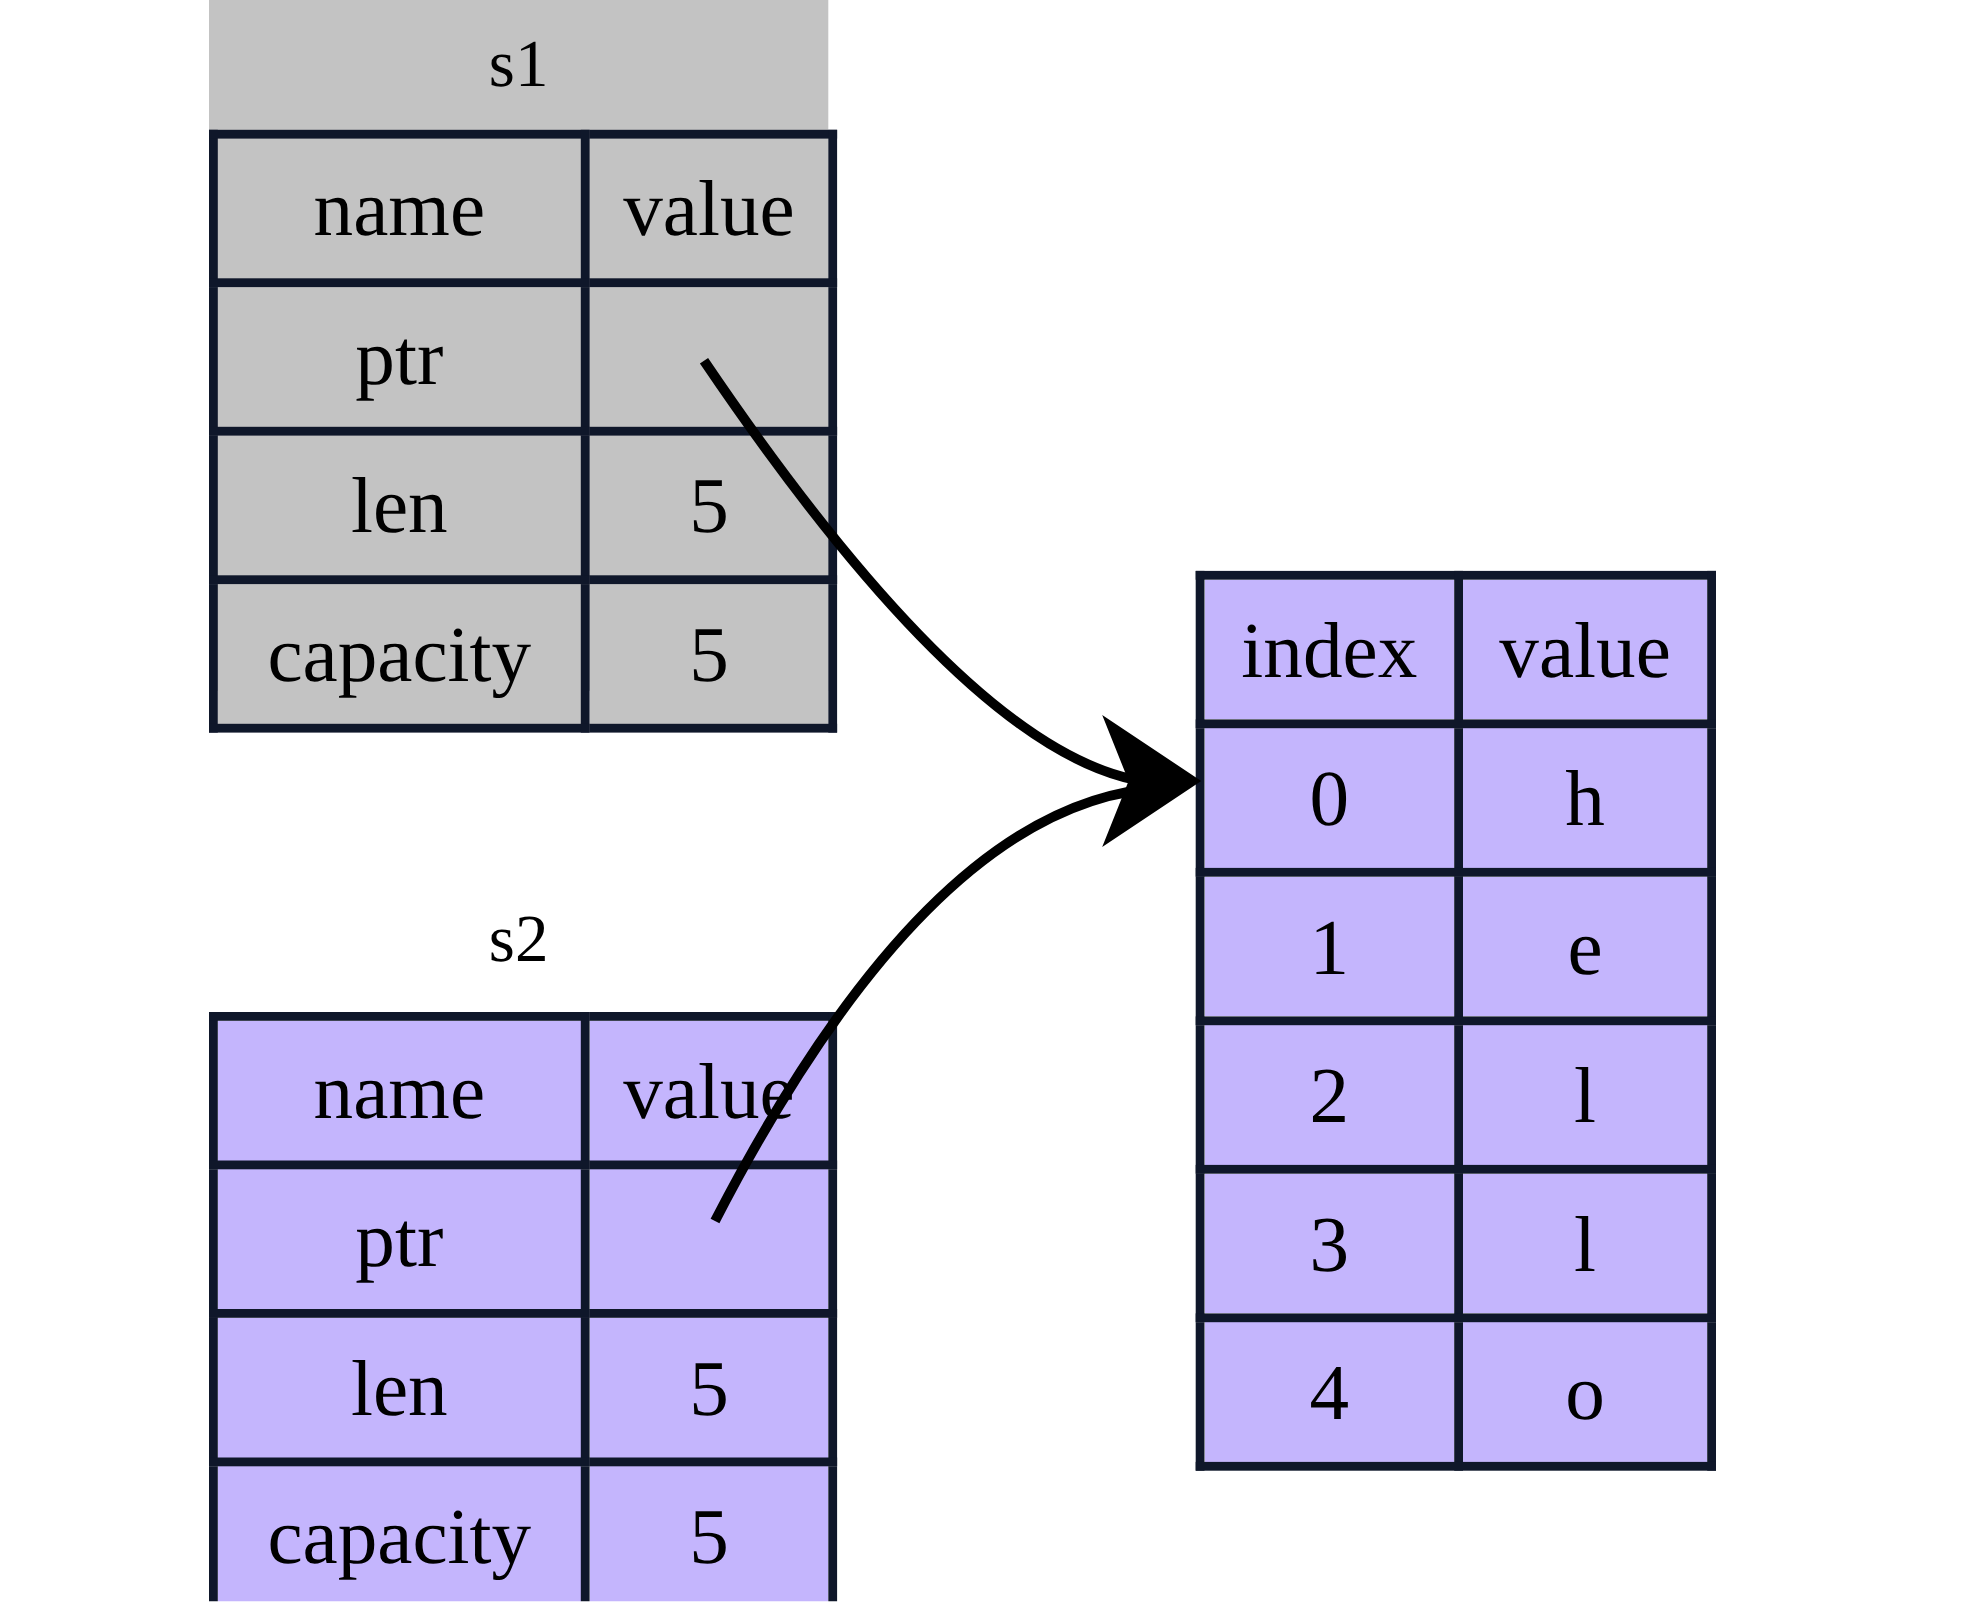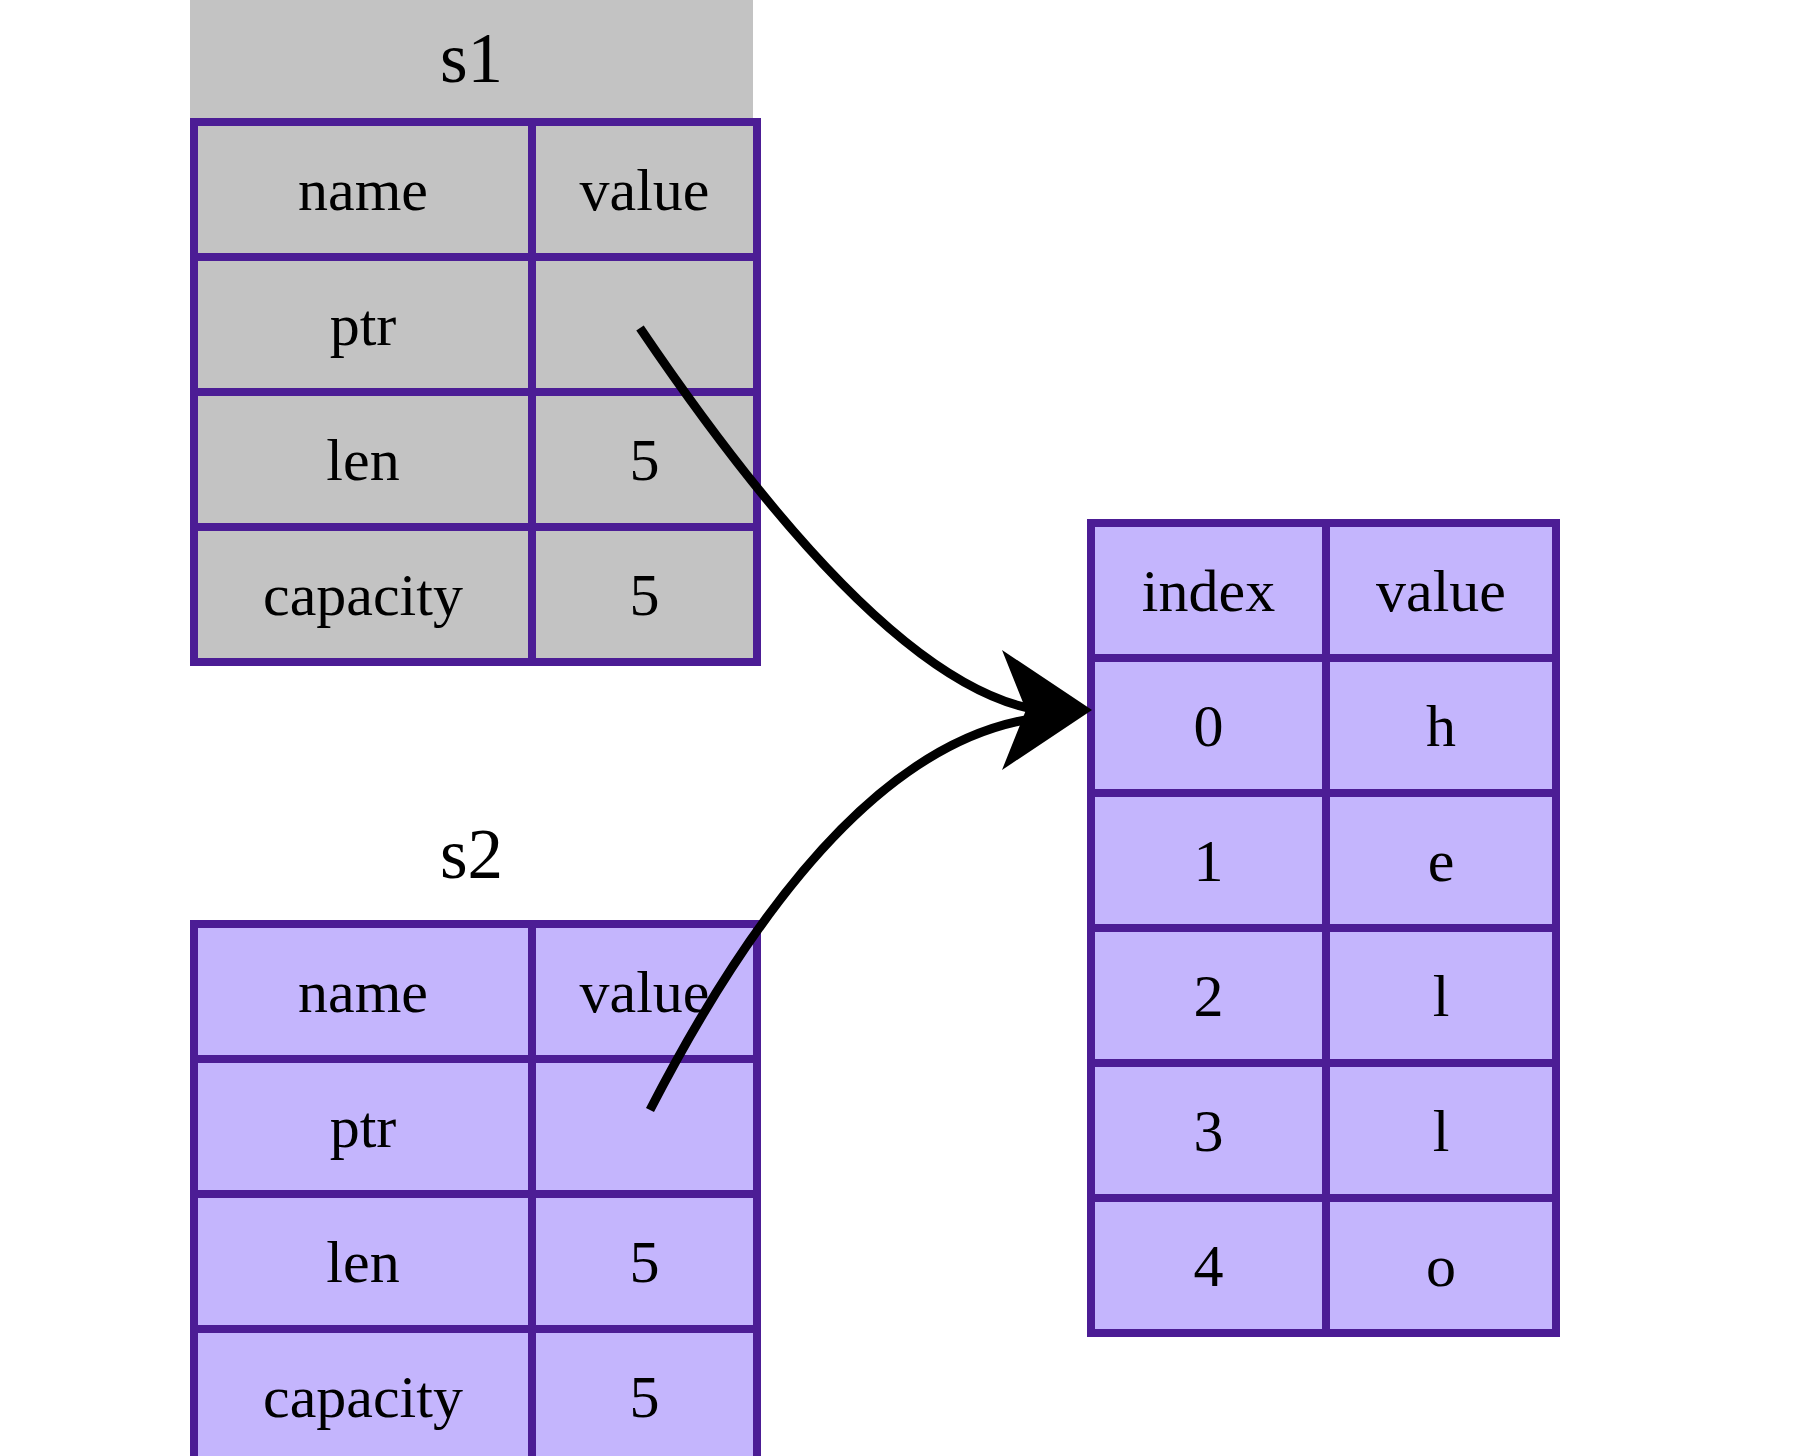--- a/index.html
+++ b/index.html
@@ -18,37 +18,37 @@
     width: 563px; height: 628px;
     background: #c3c3c3;
   }
   .var-title {
     position: absolute;
     left: 190px;
     width: 563px;
     display: flex;
     align-items: center;
     justify-content: center;
-    font-size: 71px;
+    font-size: 61px;
     line-height: 1;
   }
   .s1-title { top: 0; height: 116px; }
   .s2-title { top: 796px; height: 116px; }
   table.tbl {
     position: absolute;
     border-collapse: collapse;
     table-layout: fixed;
   }
   table.tbl td {
-    border: 8px solid #4c1d95;
+    border: 8px solid #0f172a;
     height: 127px;
     padding: 0;
     text-align: center;
     vertical-align: middle;
-    font-size: 60px;
+    font-size: 72px;
     line-height: 1;
     overflow: hidden;
     white-space: nowrap;
   }
   table.gray td { background: #c3c3c3; }
   table.white td { background: #c4b5fd; }
   .tbl-s1 { left: 190px; top: 118px; }
   .tbl-s2 { left: 190px; top: 920px; }
   .tbl-heap { left: 1087px; top: 519px; }
   col.c-name { width: 338px; }

